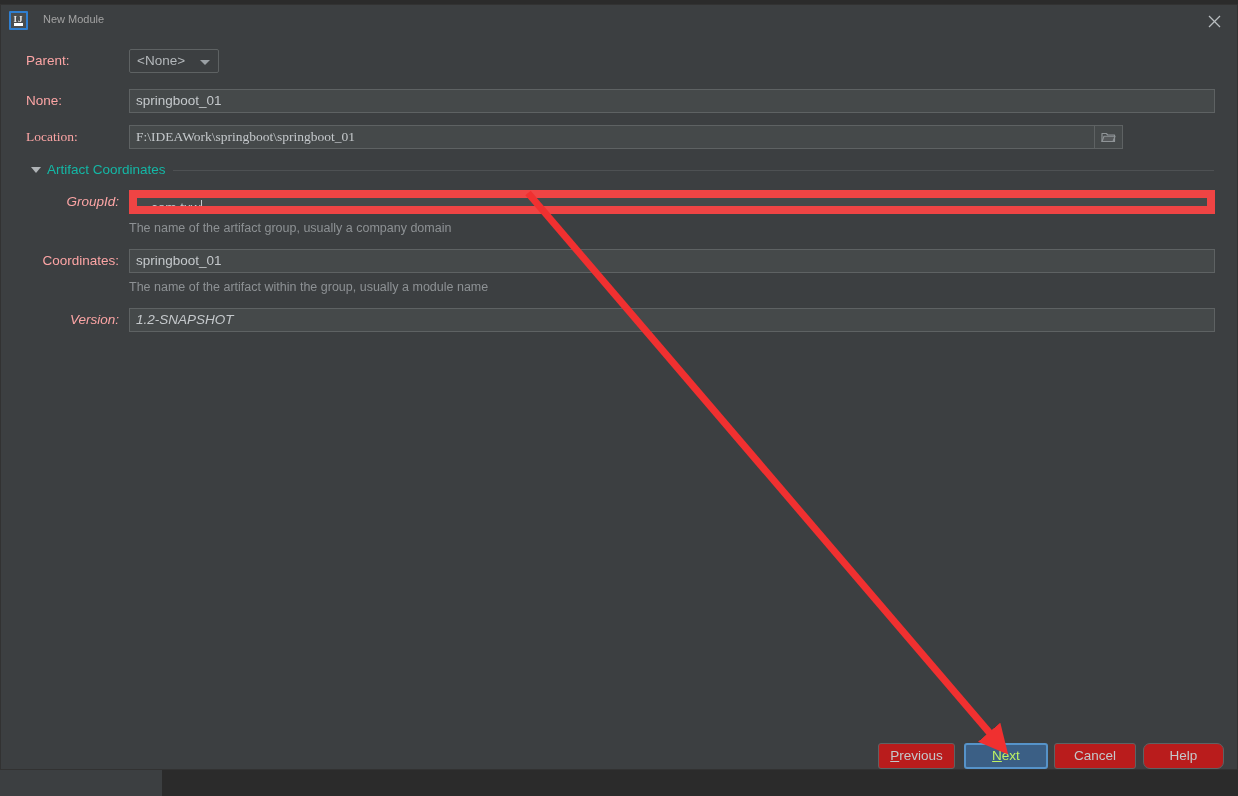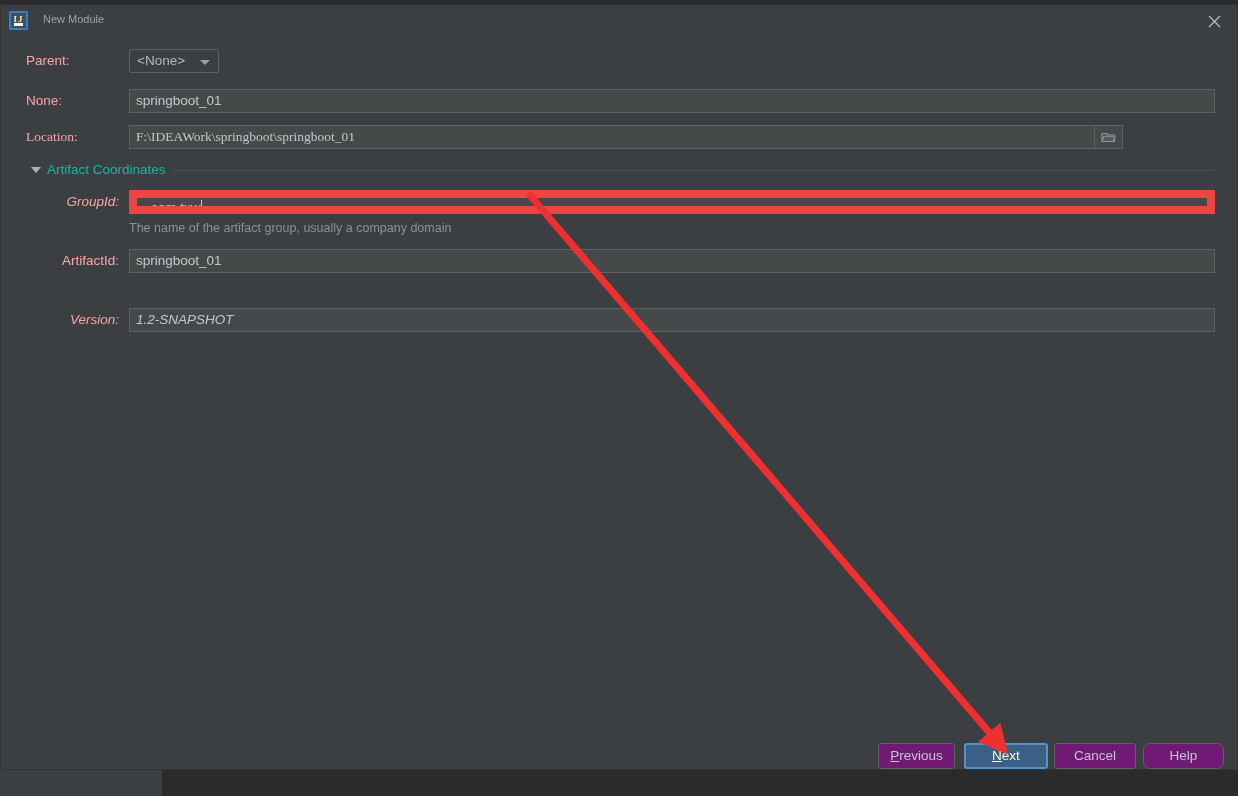--- a/index.html
+++ b/index.html
@@ -213,35 +213,35 @@
     font-size: 12.5px;
     color: #8d9194;
     white-space: nowrap;
   }
 
   
   .btn {
     position: absolute;
     top: 738px;
     height: 26px;
-    background: #701a75;
+    background: #b91c1c;
     border: 1px solid #5e6263;
     border-radius: 3px;
     box-sizing: border-box;
     font-size: 13.5px;
     color: #c4c8cb;
     line-height: 24px;
     text-align: center;
     cursor: pointer;
     white-space: nowrap;
   }
   .btn.primary {
     background: #3b5f85;
     border: 2px solid #5693c9;
-    color: #fef9c3;
+    color: #bef264;
     line-height: 22px;
   }
   .mn { text-decoration: underline; }
 
   
   #annotation {
     position: absolute;
     left: 0; top: 0;
     width: 1238px; height: 796px;
     pointer-events: none;
@@ -307,25 +307,26 @@
 
   <div class="row" style="top:185px;">
     <div class="lbl right" style="left:25px; width:93px;font-style:italic;">GroupId:</div>
     <div class="field focused" style="left:128px; width:1086px;">
       <span>com.txw</span><span class="caret"></span>
     </div>
   </div>
   <div class="hint" style="left:128px; top:216px;">The name of the artifact group, usually a company domain</div>
 
   <div class="row" style="top:244px;">
-    <div class="lbl right" style="left:25px; width:93px;">ArtifactId:</div>
+    <div class="lbl right" style="left:25px; width:93px;">Coordinates:</div>
     <div class="field" style="left:128px; width:1086px;">
       <span>springboot_01</span>
     </div>
   </div>
+  <div class="hint" style="left:128px; top:275px;">The name of the artifact within the group, usually a module name</div>
 
   <div class="row" style="top:303px;font-style:italic;">
     <div class="lbl right" style="left:25px; width:93px;">Version:</div>
     <div class="field" style="left:128px; width:1086px;">
       <span>1.2-SNAPSHOT</span>
     </div>
   </div>
 
   <div class="btn" style="left:877px; width:77px;">
     <span class="mn">P</span><span>revious</span>

